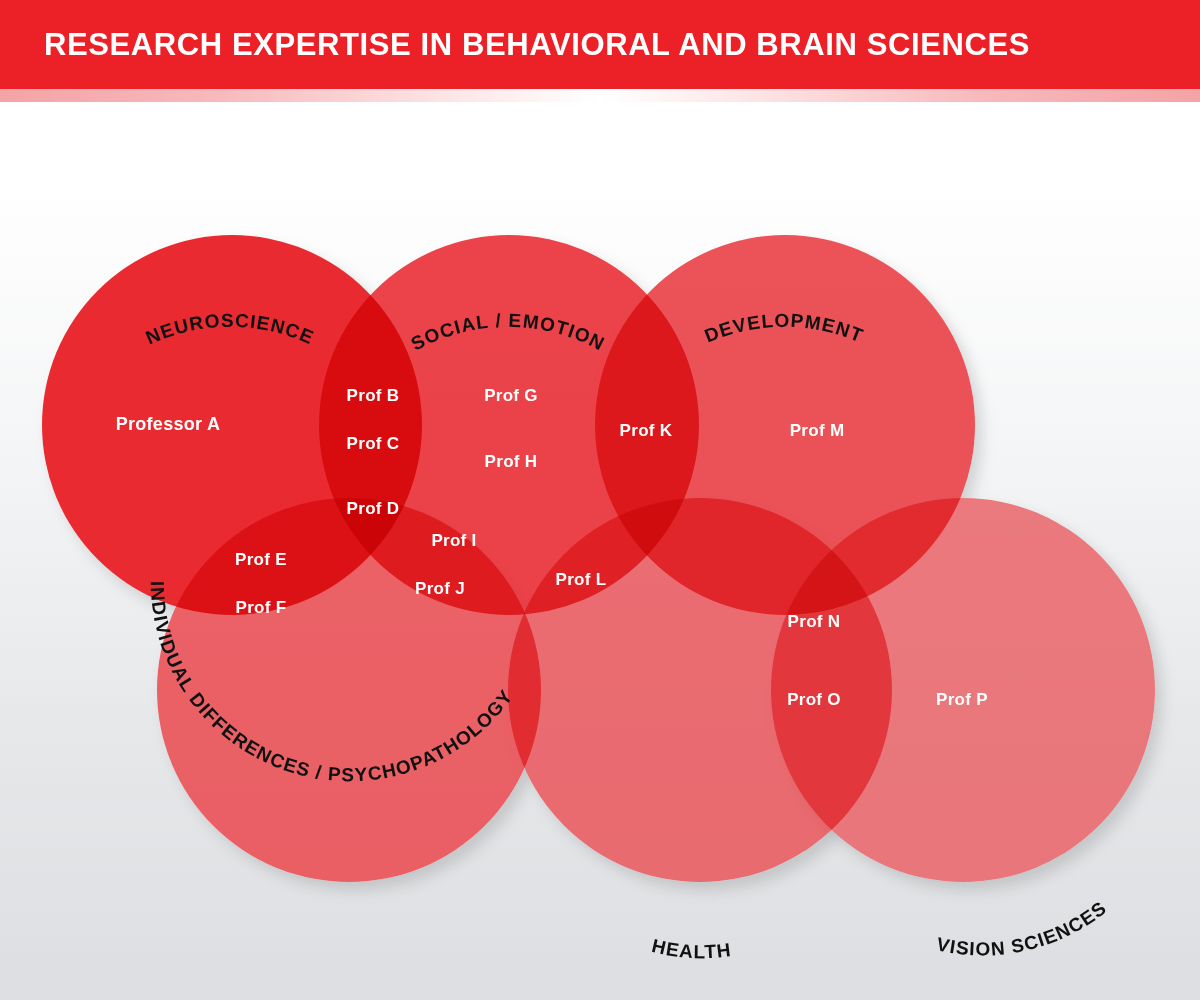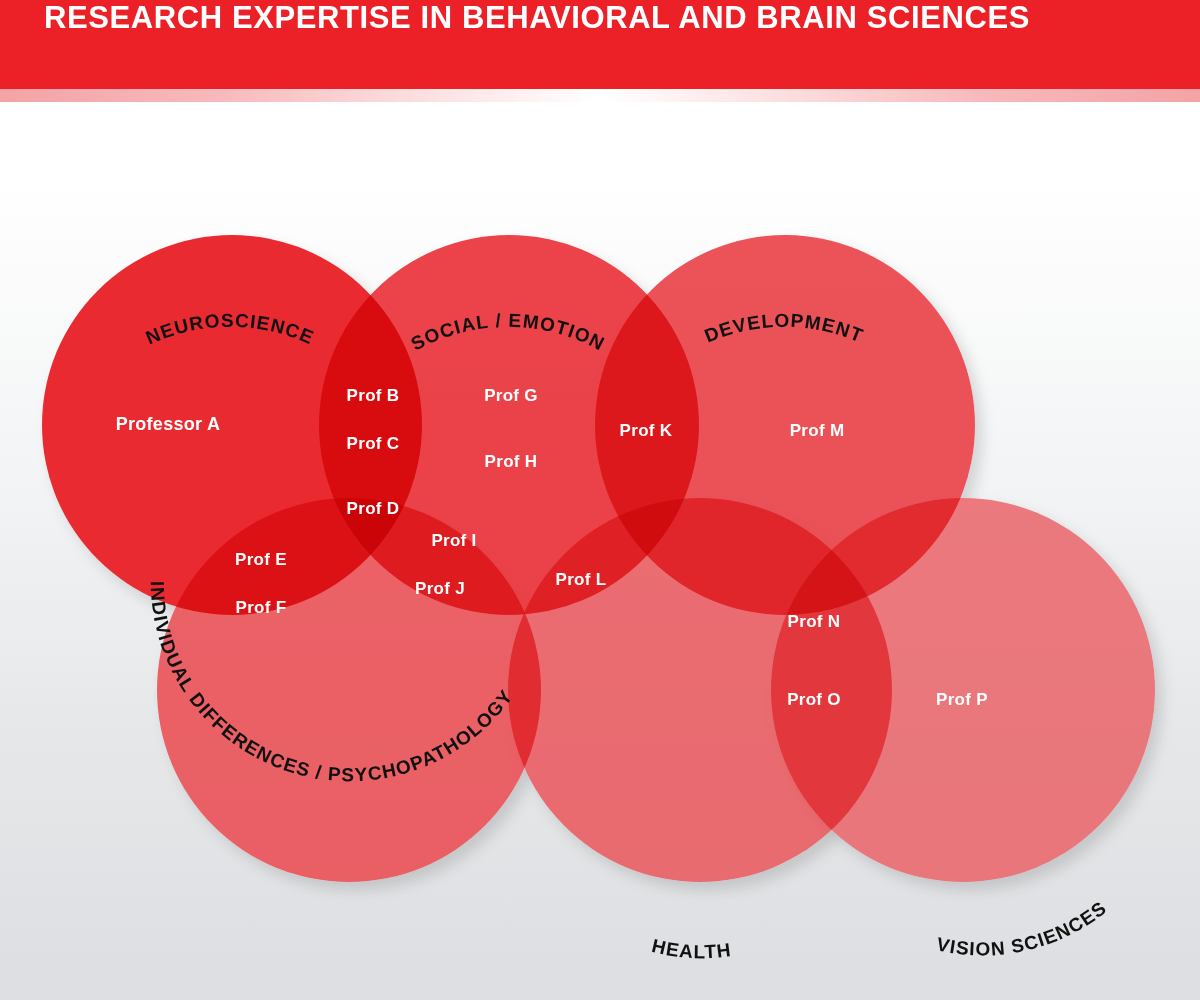--- a/index.html
+++ b/index.html
@@ -22,20 +22,21 @@
   }
 
   
   .header-bar {
     position: absolute;
     left: 0; top: 0;
     width: 1200px;
     height: 89px;
     background: #ec2027;
     display: flex;
+    align-items: center;
   }
   .header-title {
     margin-left: 44px;
     color: #ffffff;
     font-size: 31px;
     font-weight: bold;
     letter-spacing: 0.6px;
     font-family: "Liberation Sans", sans-serif;
     white-space: nowrap;
   }

